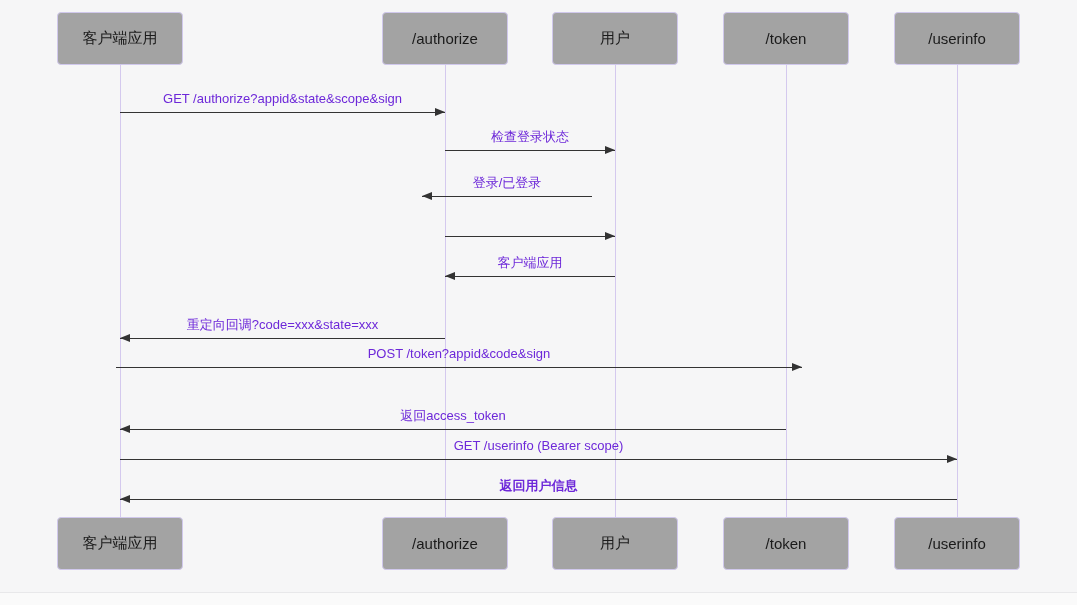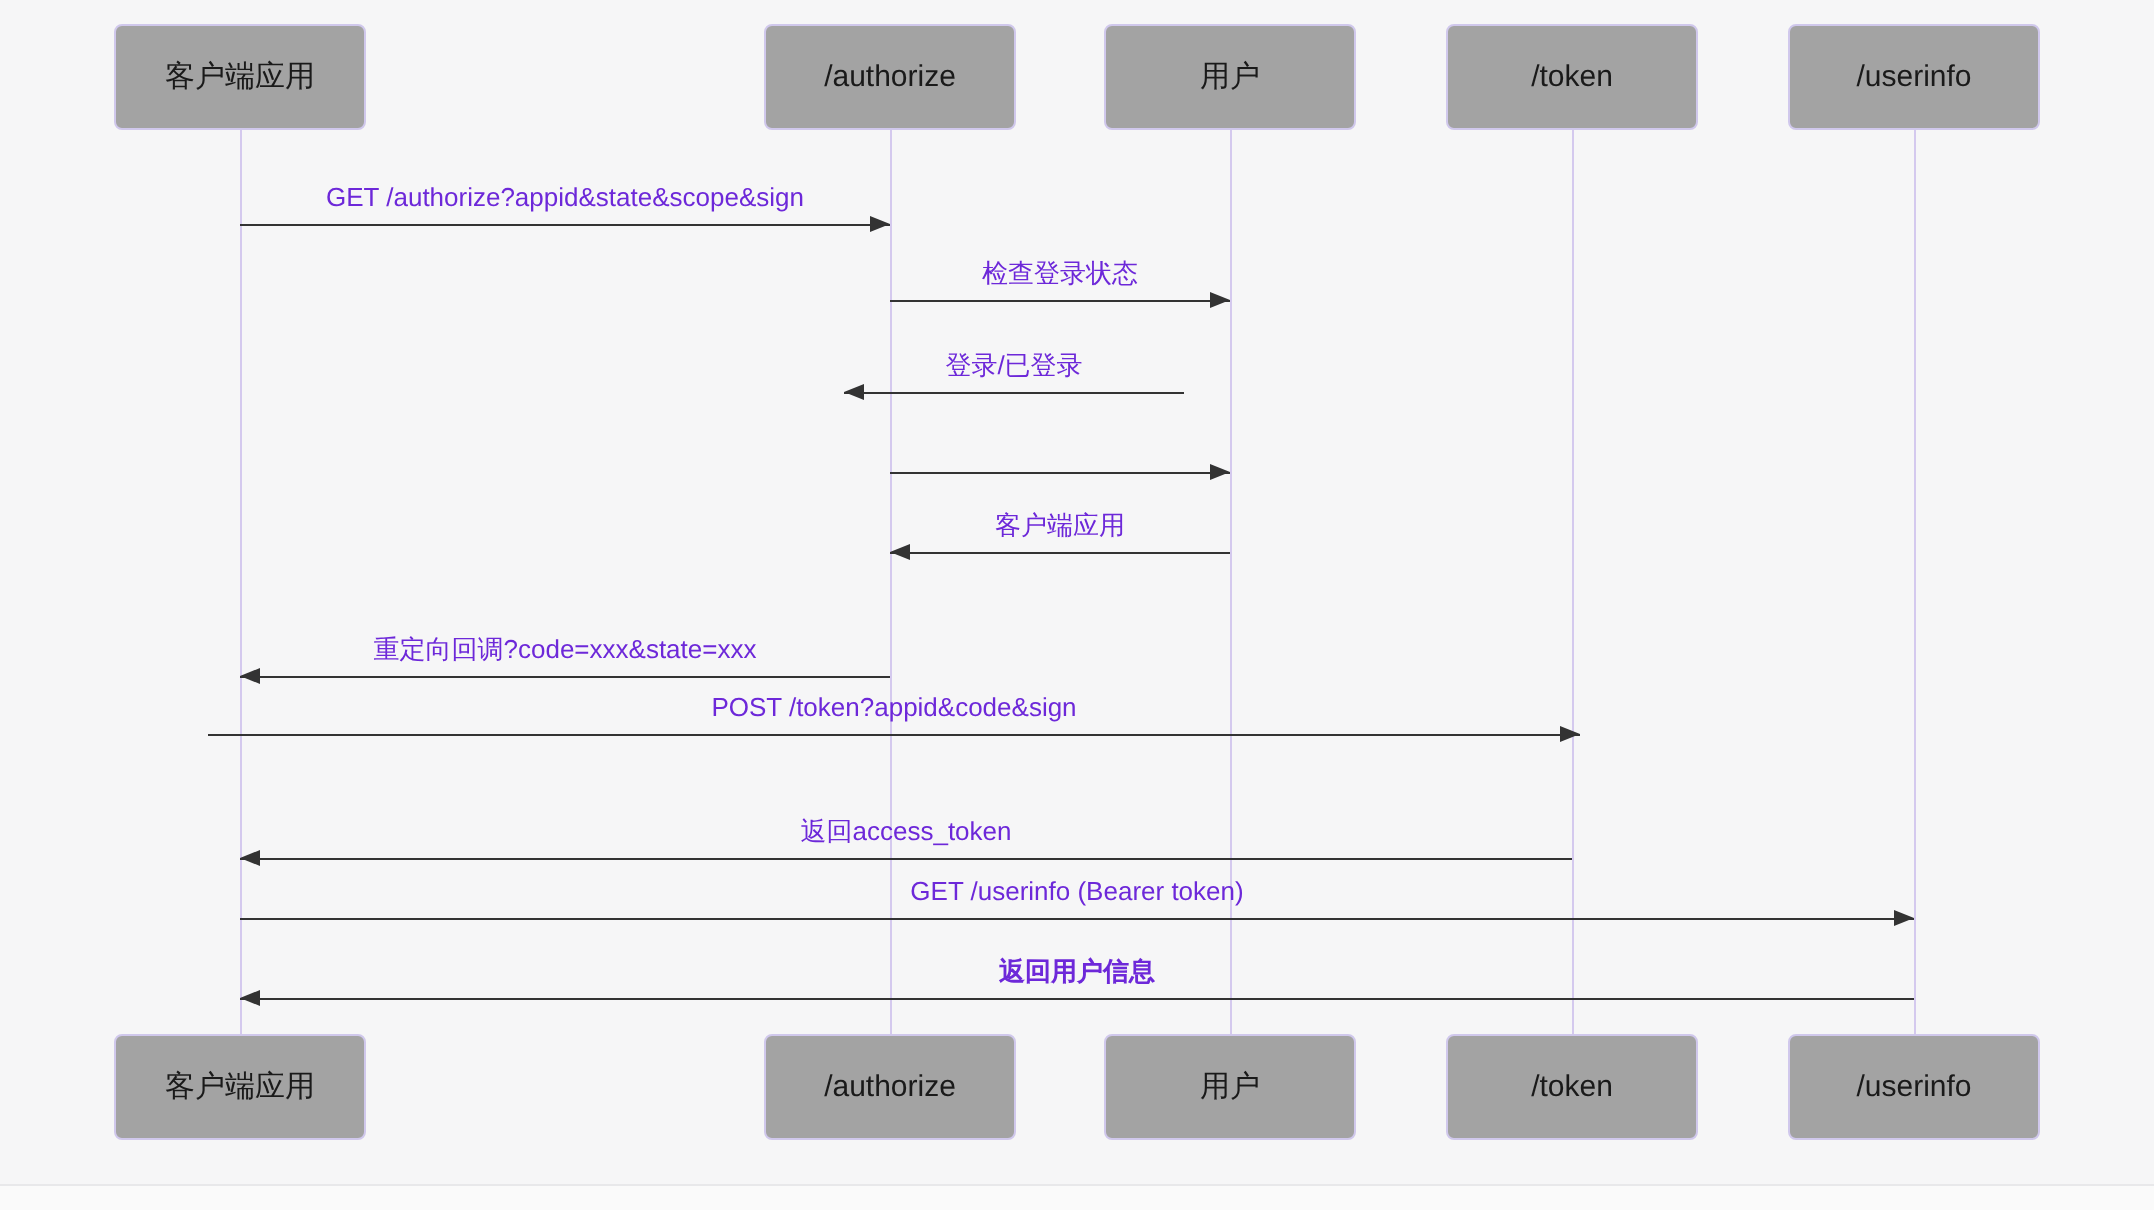--- a/index.html
+++ b/index.html
@@ -122,34 +122,34 @@
     <div class="msg-line"></div>
     <div class="arrowhead left"></div>
   </div>
 
   <div class="msg" style="left:120px;top:316px;width:325px;">
     <div class="msg-text">重定向回调?code=xxx&amp;state=xxx</div>
     <div class="msg-line"></div>
     <div class="arrowhead left"></div>
   </div>
 
-  <div class="msg" style="left:104px;top:345px;width:666px;padding-left:20px;">
+  <div class="msg" style="left:116px;top:345px;width:666px;padding-left:20px;">
     <div class="msg-text">POST /token?appid&amp;code&amp;sign</div>
     <div class="msg-line"></div>
     <div class="arrowhead right"></div>
   </div>
 
   <div class="msg" style="left:120px;top:407px;width:666px;">
     <div class="msg-text">返回access_token</div>
     <div class="msg-line"></div>
     <div class="arrowhead left"></div>
   </div>
 
   <div class="msg" style="left:120px;top:437px;width:837px;">
-    <div class="msg-text">GET /userinfo (Bearer token)</div>
+    <div class="msg-text">GET /userinfo (Bearer scope)</div>
     <div class="msg-line"></div>
     <div class="arrowhead right"></div>
   </div>
 
   <div class="msg" style="left:120px;top:477px;width:837px;font-weight:bold;">
     <div class="msg-text">返回用户信息</div>
     <div class="msg-line"></div>
     <div class="arrowhead left"></div>
   </div>
 

